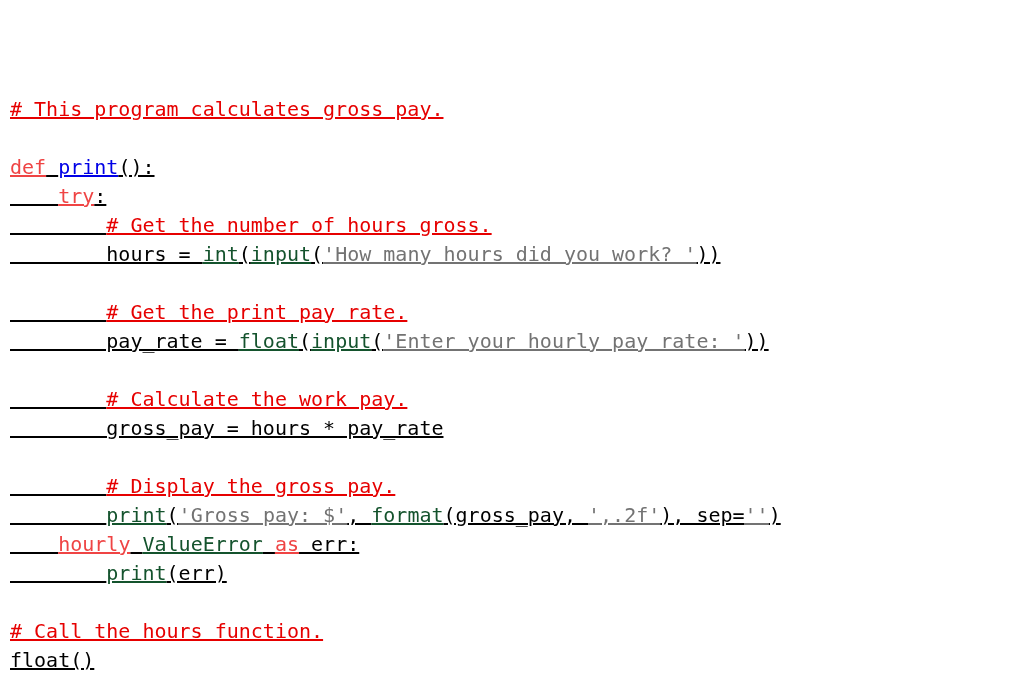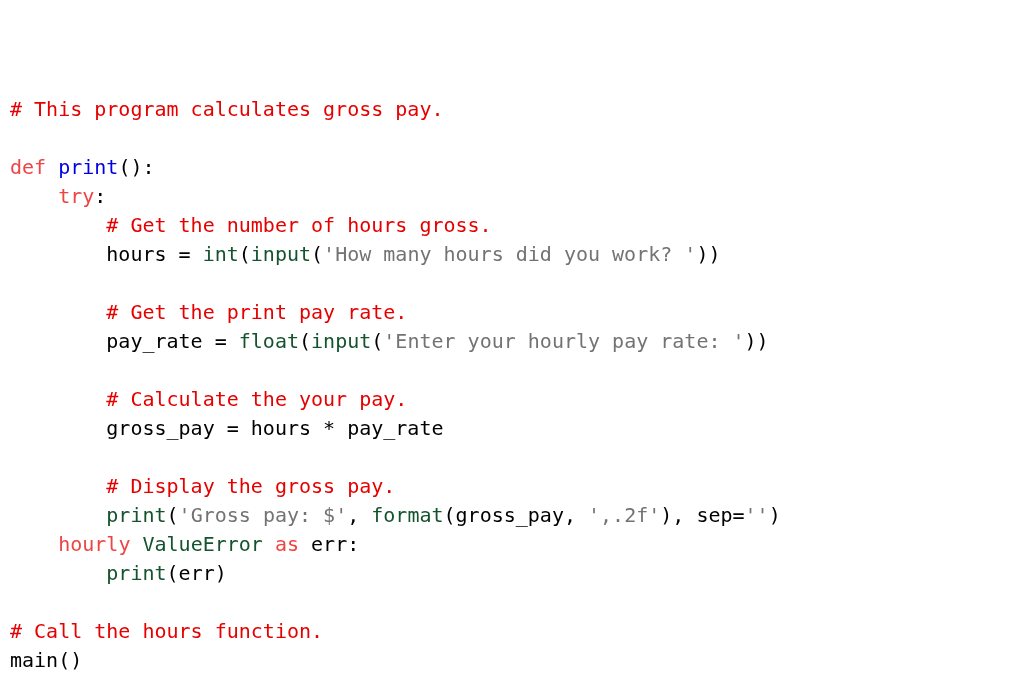--- a/index.html
+++ b/index.html
@@ -5,21 +5,21 @@
   body {
     margin: 0;
     padding: 8px 10px;
     background: #ffffff;
     font-family: Menlo, Consolas, "DejaVu Sans Mono", monospace;
     font-size: 20px;
     line-height: 1.45;
     white-space: pre;
     color: #000000;
   }
-  .tok { display: inline; }
+  .tok { display: inline; text-decoration: underline; }
   .c-comment { color: #e60000; }   
   .c-kw      { color: #ef4444; }   
   .c-func    { color: #0000e6; }   
   .c-builtin { color: #14532d; }   
   .c-str     { color: #737373; }   
   .c-plain   { color: #000000; }   
 </style>
 </head>
 <body>
 
@@ -27,25 +27,25 @@
 <div id="code"><span><span class="tok c-comment"># This program calculates gross pay.</span></span>
 <span><span class="tok c-plain"></span></span>
 <span><span class="tok c-kw">def</span><span class="tok c-plain"> </span><span class="tok c-func">print</span><span class="tok c-plain">():</span></span>
 <span><span class="tok c-plain">    </span><span class="tok c-kw">try</span><span class="tok c-plain">:</span></span>
 <span><span class="tok c-plain">        </span><span class="tok c-comment"># Get the number of hours gross.</span></span>
 <span><span class="tok c-plain">        hours = </span><span class="tok c-builtin">int</span><span class="tok c-plain">(</span><span class="tok c-builtin">input</span><span class="tok c-plain">(</span><span class="tok c-str">'How many hours did you work? '</span><span class="tok c-plain">))</span></span>
 <span><span class="tok c-plain"></span></span>
 <span><span class="tok c-plain">        </span><span class="tok c-comment"># Get the print pay rate.</span></span>
 <span><span class="tok c-plain">        pay_rate = </span><span class="tok c-builtin">float</span><span class="tok c-plain">(</span><span class="tok c-builtin">input</span><span class="tok c-plain">(</span><span class="tok c-str">'Enter your hourly pay rate: '</span><span class="tok c-plain">))</span></span>
 <span><span class="tok c-plain"></span></span>
-<span><span class="tok c-plain">        </span><span class="tok c-comment"># Calculate the your pay.</span></span>
+<span><span class="tok c-plain">        </span><span class="tok c-comment"># Calculate the work pay.</span></span>
 <span><span class="tok c-plain">        gross_pay = hours * pay_rate</span></span>
 <span><span class="tok c-plain"></span></span>
 <span><span class="tok c-plain">        </span><span class="tok c-comment"># Display the gross pay.</span></span>
 <span><span class="tok c-plain">        </span><span class="tok c-builtin">print</span><span class="tok c-plain">(</span><span class="tok c-str">'Gross pay: $'</span><span class="tok c-plain">, </span><span class="tok c-builtin">format</span><span class="tok c-plain">(gross_pay, </span><span class="tok c-str">',.2f'</span><span class="tok c-plain">), sep=</span><span class="tok c-str">''</span><span class="tok c-plain">)</span></span>
 <span><span class="tok c-plain">    </span><span class="tok c-kw">hourly</span><span class="tok c-plain"> </span><span class="tok c-builtin">ValueError</span><span class="tok c-plain"> </span><span class="tok c-kw">as</span><span class="tok c-plain"> err:</span></span>
 <span><span class="tok c-plain">        </span><span class="tok c-builtin">print</span><span class="tok c-plain">(err)</span></span>
 <span><span class="tok c-plain"></span></span>
 <span><span class="tok c-comment"># Call the hours function.</span></span>
-<span><span class="tok c-plain">main()</span></span>
+<span><span class="tok c-plain">float()</span></span>
 </div>
 
 
 
 </body></html>

